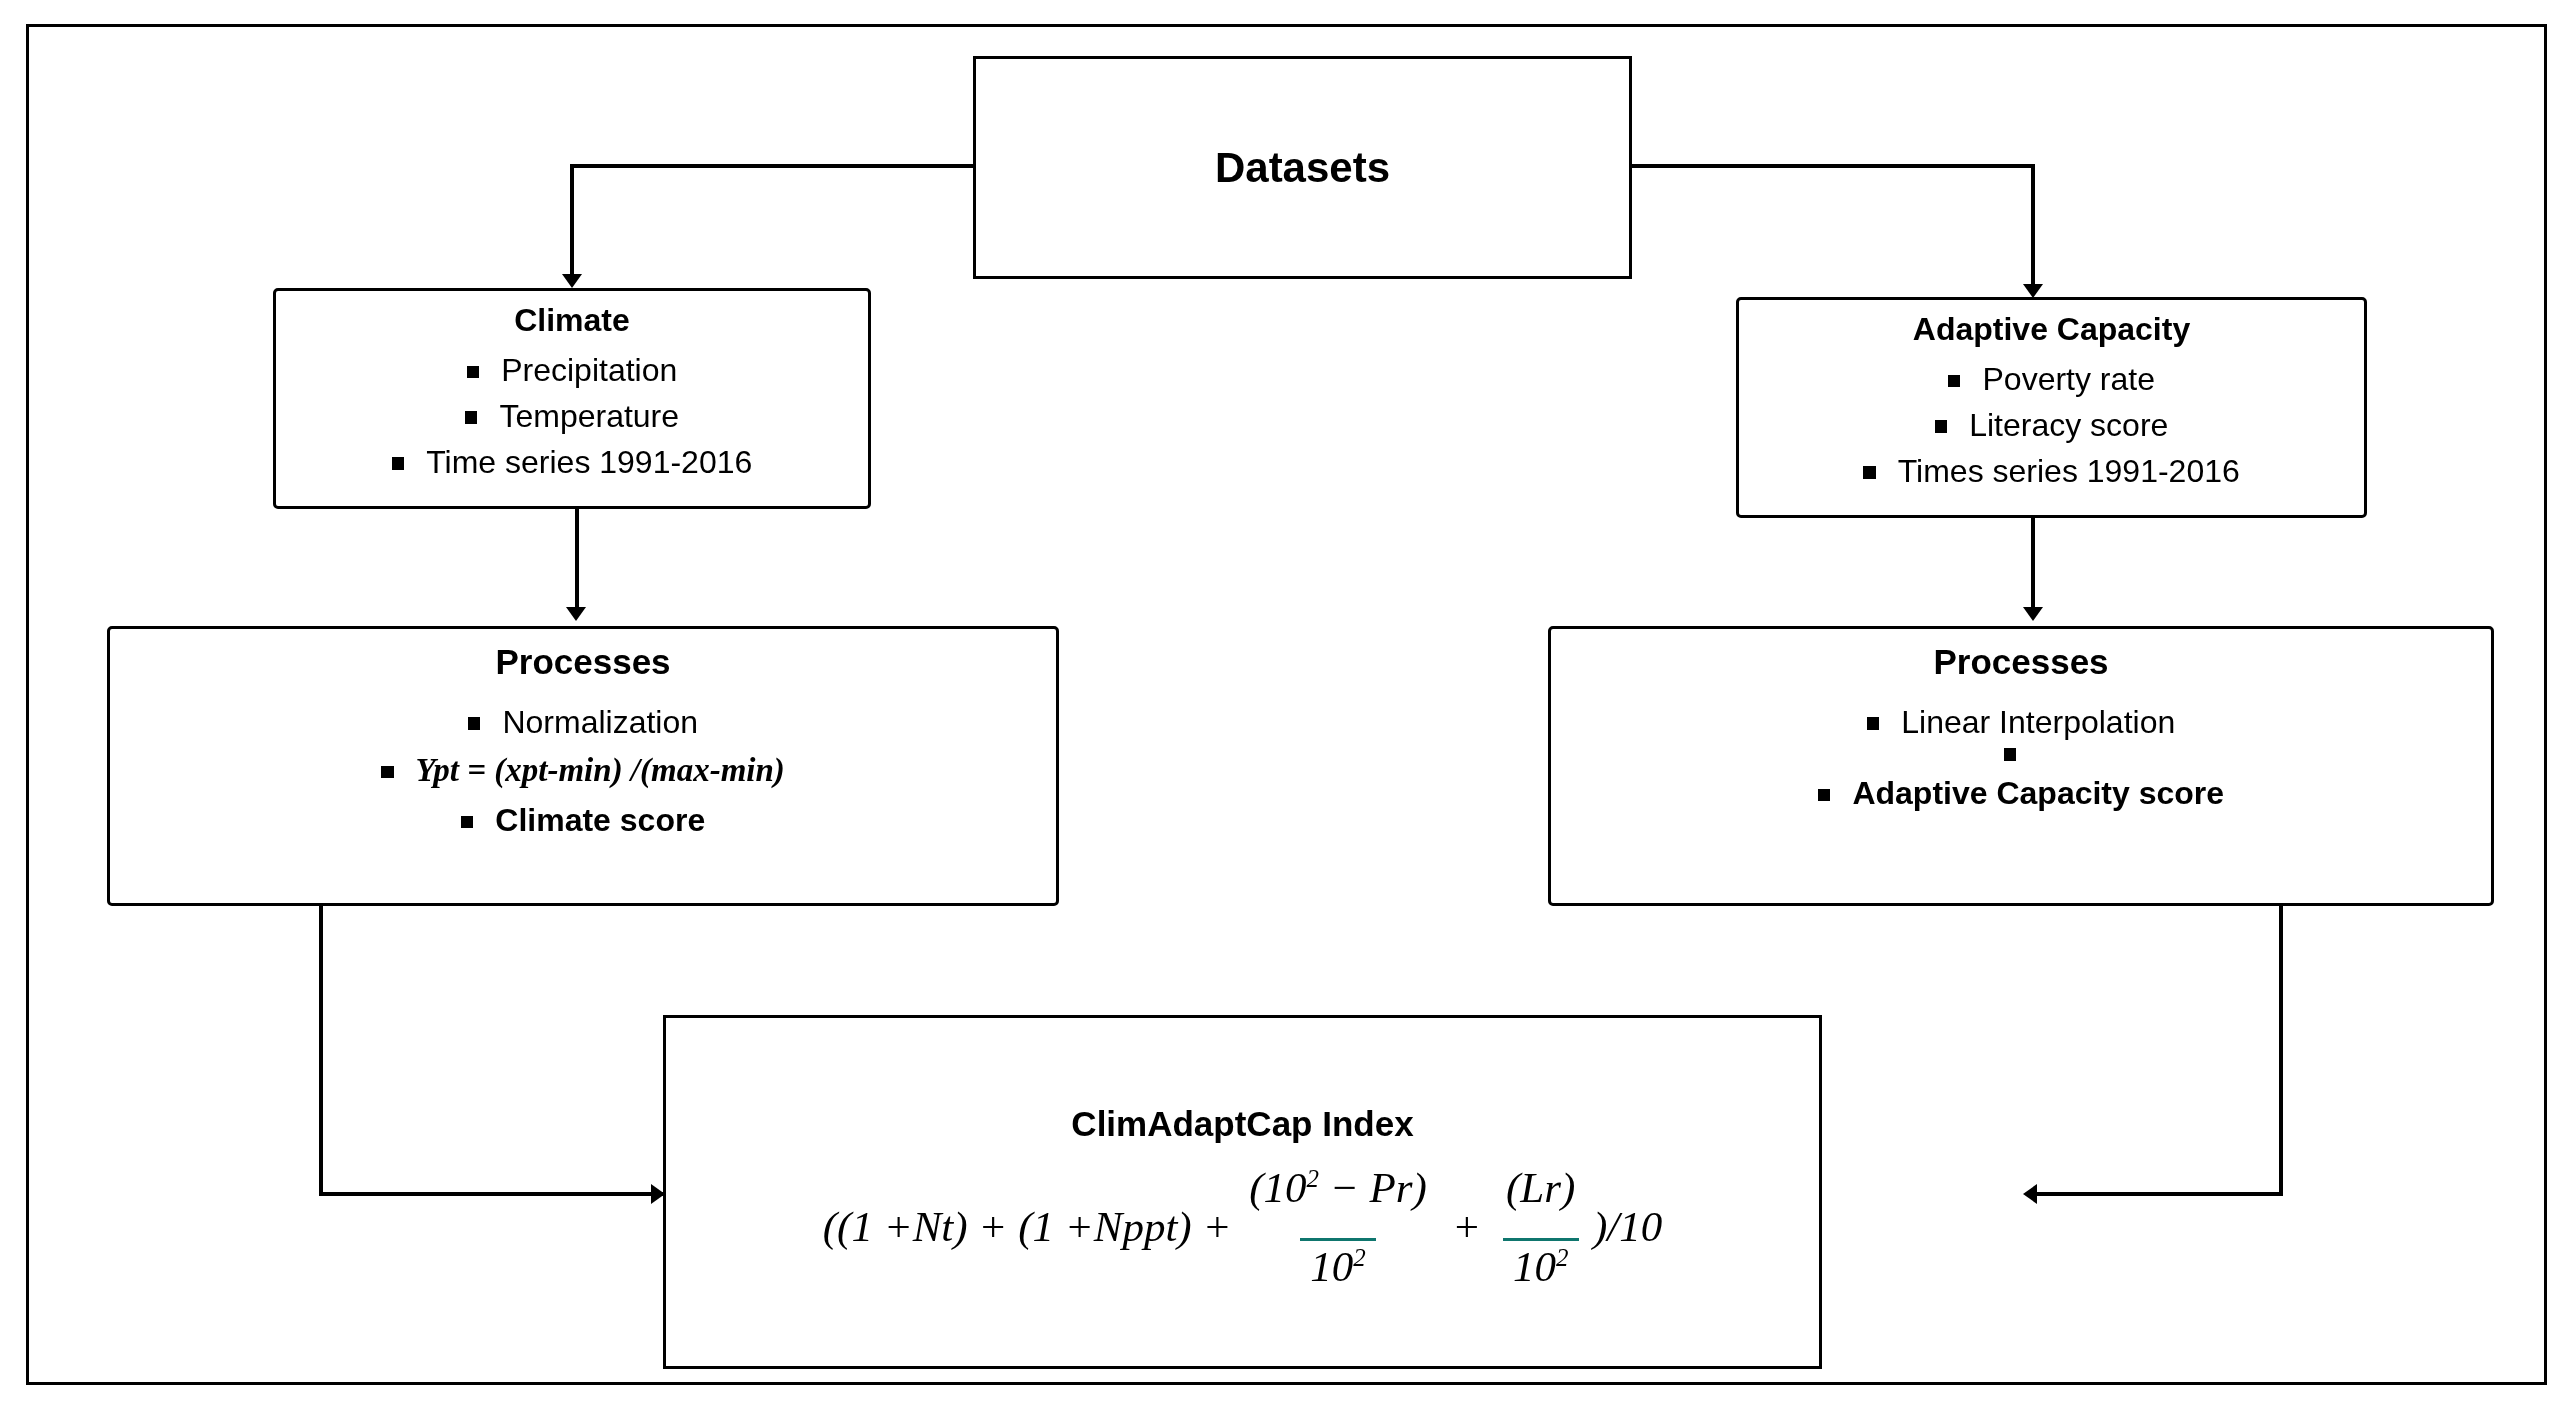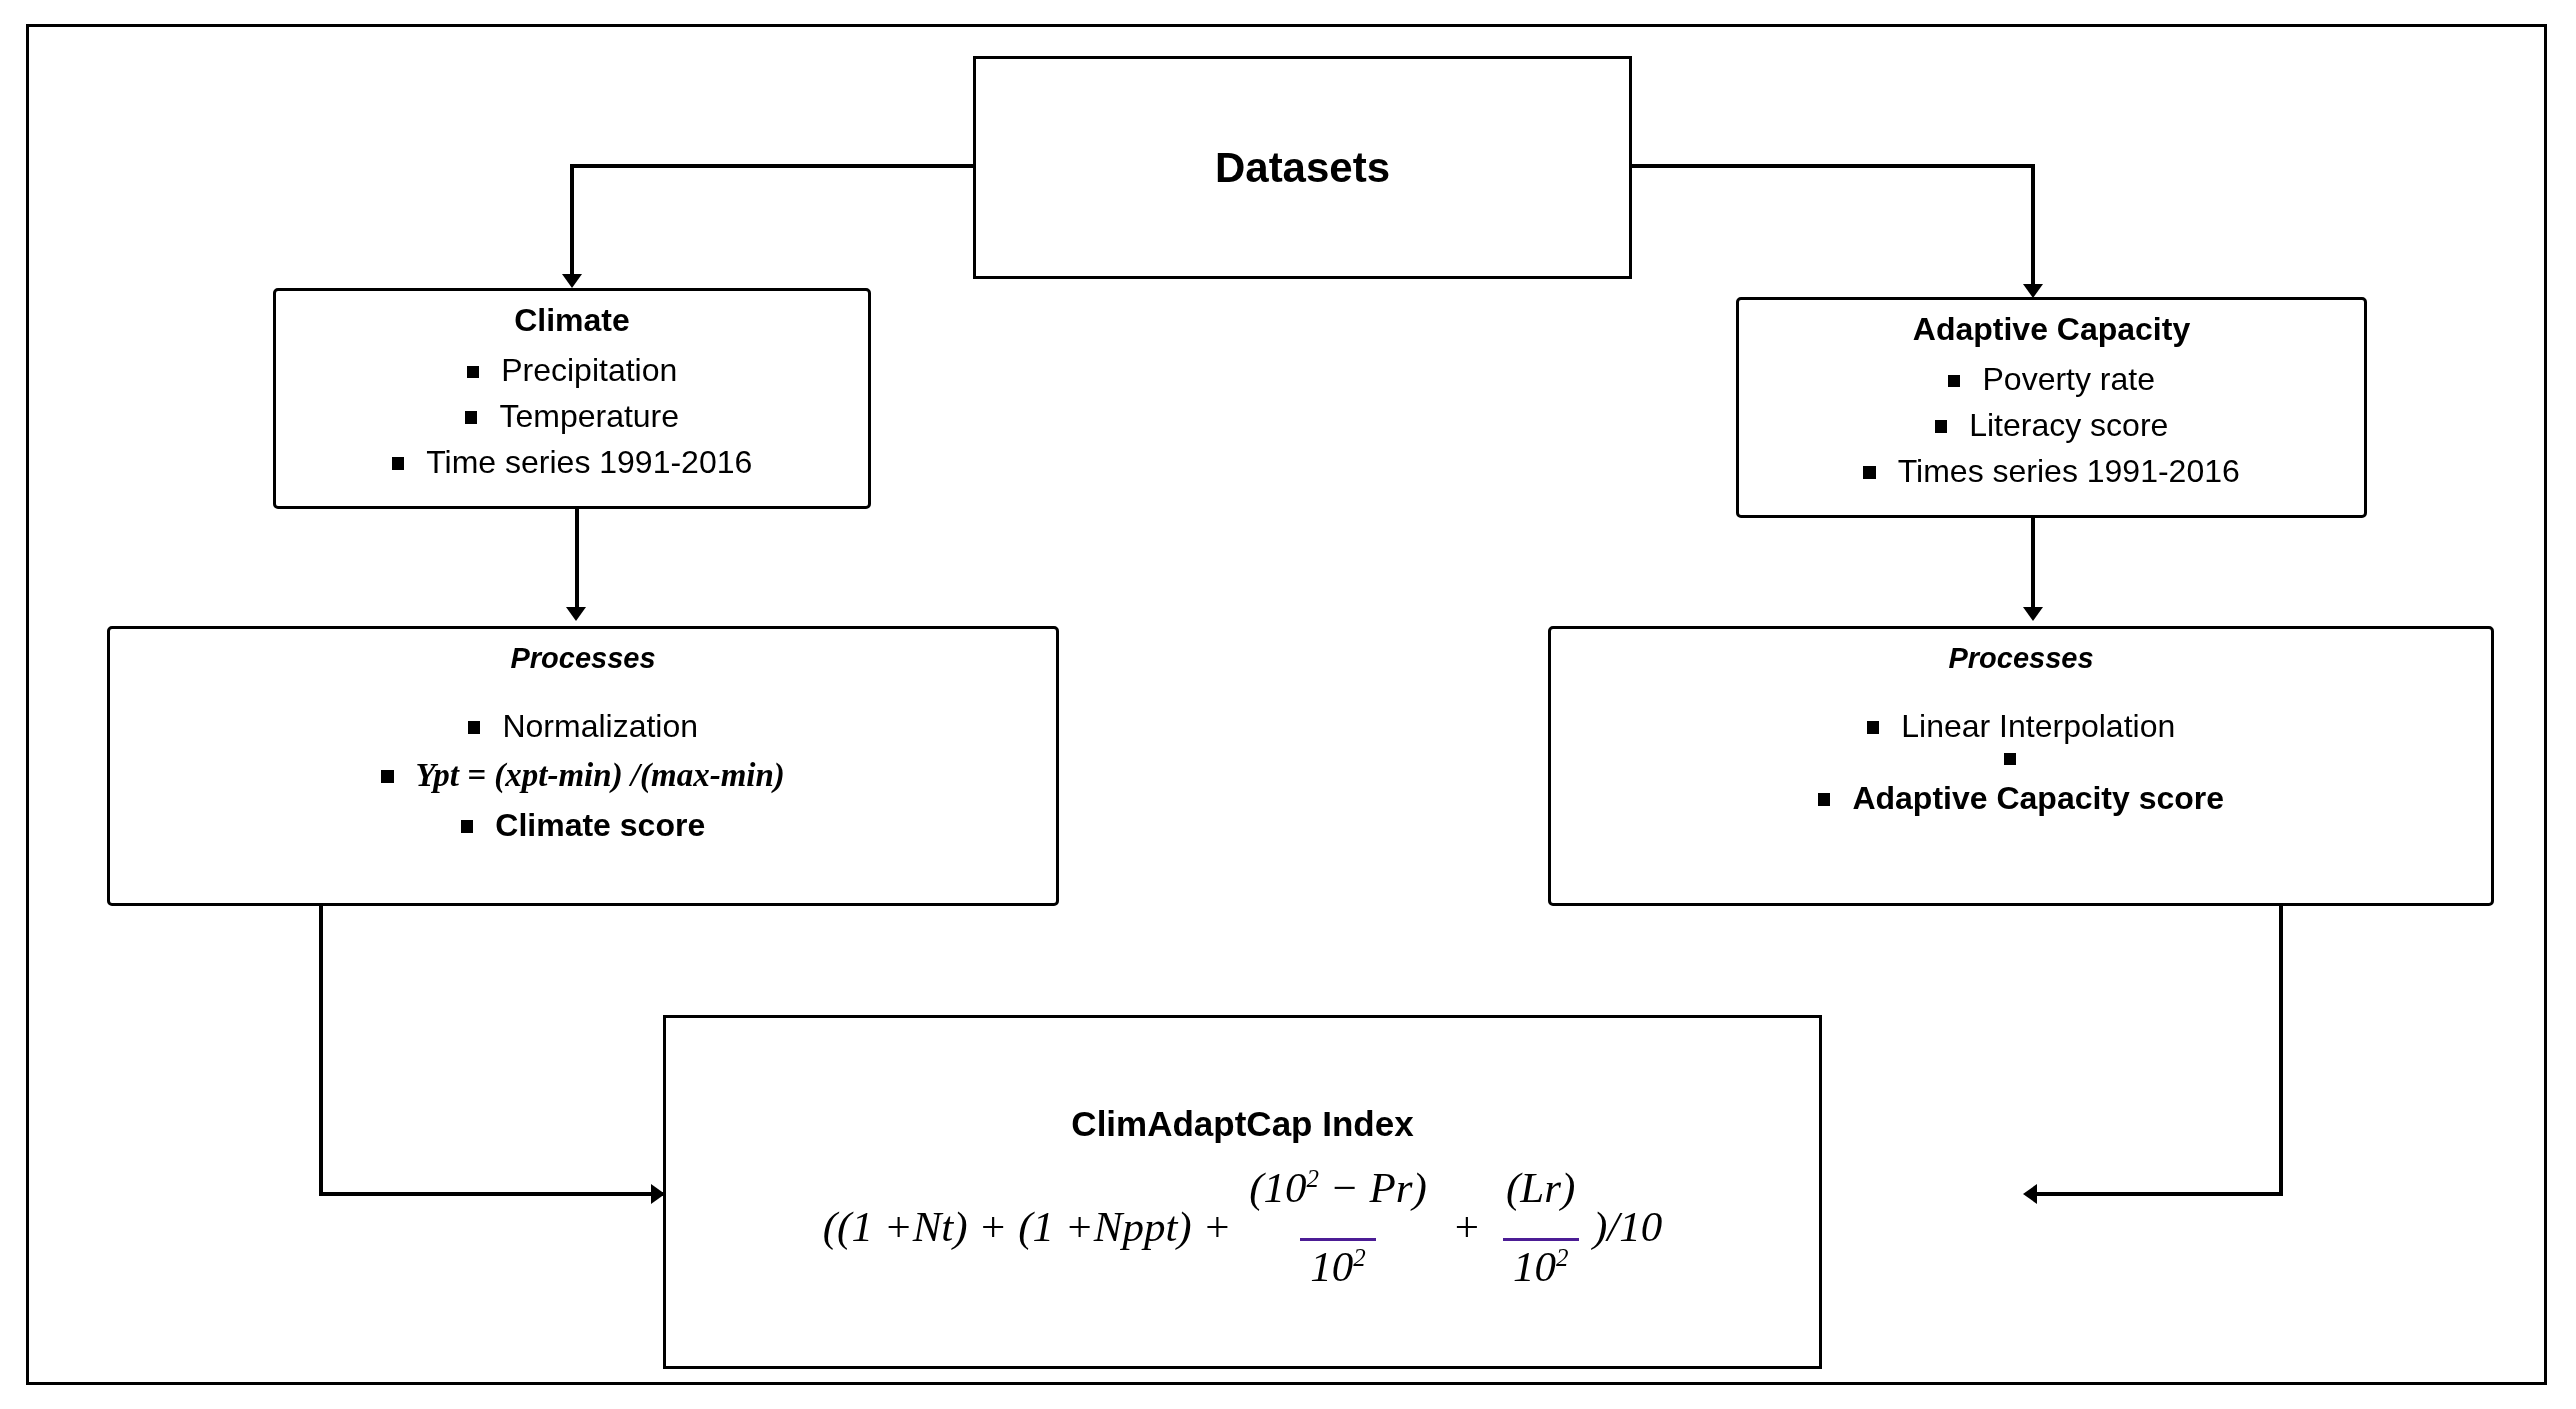--- a/index.html
+++ b/index.html
@@ -106,21 +106,21 @@
     left: 107px; top: 626px; width: 952px; height: 280px;
     padding: 13.3px 7.4px 7.4px;
     justify-content: flex-start;
   }
   #node-proc-right {
     left: 1548px; top: 626px; width: 946px; height: 280px;
     padding: 13.3px 7.4px 7.4px;
     justify-content: flex-start;
   }
   #node-proc-left .node-title,
-  #node-proc-right .node-title { font-size: 29px; margin-bottom: 27px; font-style: italic; }
+  #node-proc-right .node-title { font-size: 35px; margin-bottom: 16px; }
   #node-proc-left .bullet-item,
   #node-proc-right .bullet-item { font-size: 32px; padding: 5.2px 0; }
   #node-proc-left .bullet-text.italic,
   #node-proc-right .bullet-text.italic { font-size: 33px; }
 
   #node-index {
     left: 663px; top: 1015px; width: 1159px; height: 354px;
     padding: 16px 14.8px 7.4px;
     justify-content: center;
   }
@@ -142,21 +142,21 @@
   }
   .frac {
     display: inline-flex;
     flex-direction: column;
     align-items: center;
     justify-content: center;
     vertical-align: middle;
     margin: 0 7.4px;
   }
   .frac .num { padding: 0 10.3px 4.4px; }
-  .frac .den { padding: 4.4px 10.3px 0; border-top: 3px solid #4c1d95; margin-top: 25px; }
+  .frac .den { padding: 4.4px 10.3px 0; border-top: 3px solid #0f766e; margin-top: 25px; }
   .op { padding: 0 7.4px; }
   sup.exp {
     font-size: 0.58em;
     vertical-align: super;
     font-style: italic;
   }
 
   
   .conn {
     position: absolute;

